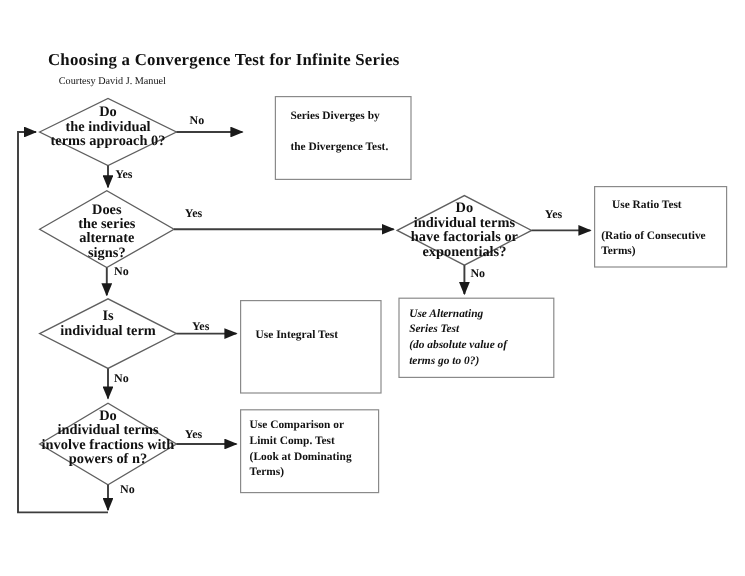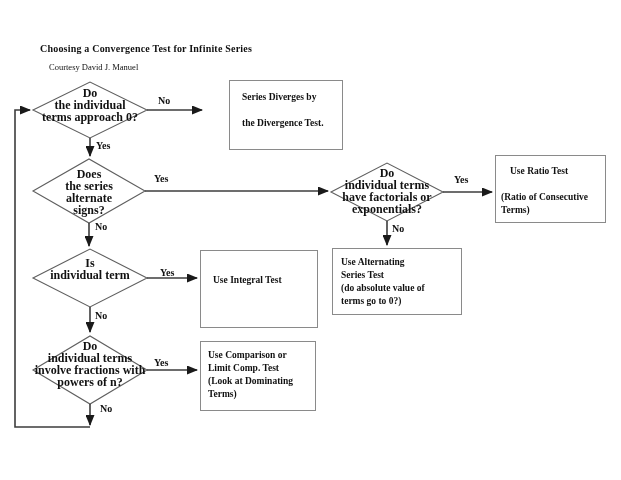--- a/index.html
+++ b/index.html
@@ -9,21 +9,21 @@
     height: 480px;
     background: #ffffff;
     overflow: hidden;
     font-family: "Liberation Serif", serif;
     color: #111111;
   }
   .page-title {
     position: absolute;
     left: 40px;
     top: 43px;
-    font-size: 10px;
+    font-size: 14px;
     font-weight: bold;
     letter-spacing: 0.2px;
     white-space: nowrap;
   }
   .page-subtitle {
     position: absolute;
     left: 49px;
     top: 62px;
     font-size: 8.5px;
     white-space: nowrap;
@@ -60,21 +60,21 @@
     border: 1.2px solid #8a8a8a;
     font-weight: bold;
     font-size: 9.5px;
     line-height: 13px;
     box-sizing: border-box;
   }
   .box .bline { min-height: 13px; white-space: nowrap; }
   .box-divergence { left: 206px; top: 80px;  width: 114px; height: 70px; padding: 10px 0 0 12px; margin-left: 23px; }
   .box-ratio      { left: 495px; top: 155px; width: 111px; height: 68px; padding: 9px 0 0 5px; }
   .box-ratio .bline:first-child { padding-left: 9px; }
-  .box-alternating{ left: 332px; top: 248px; width: 130px; height: 67px; padding: 7px 0 0 8px; }
+  .box-alternating{ left: 332px; top: 248px; width: 130px; height: 67px; padding: 7px 0 0 8px; font-style: italic; }
   .box-integral   { left: 200px; top: 250px; width: 118px; height: 78px; padding: 23px 0 0 12px; }
   .box-comparison { left: 200px; top: 341px; width: 116px; height: 70px; padding: 7px 0 0 7px; }
   .edge-label {
     position: absolute;
     z-index: 2;
     font-weight: bold;
     font-size: 10px;
     white-space: nowrap;
   }
   .lbl-no1  { left: 158px; top: 95px; }

